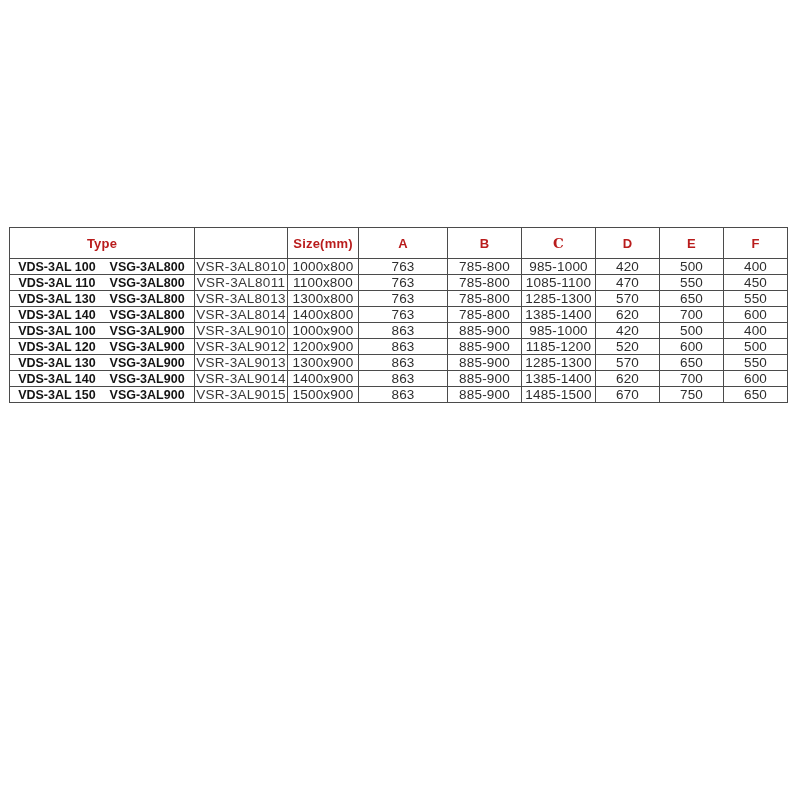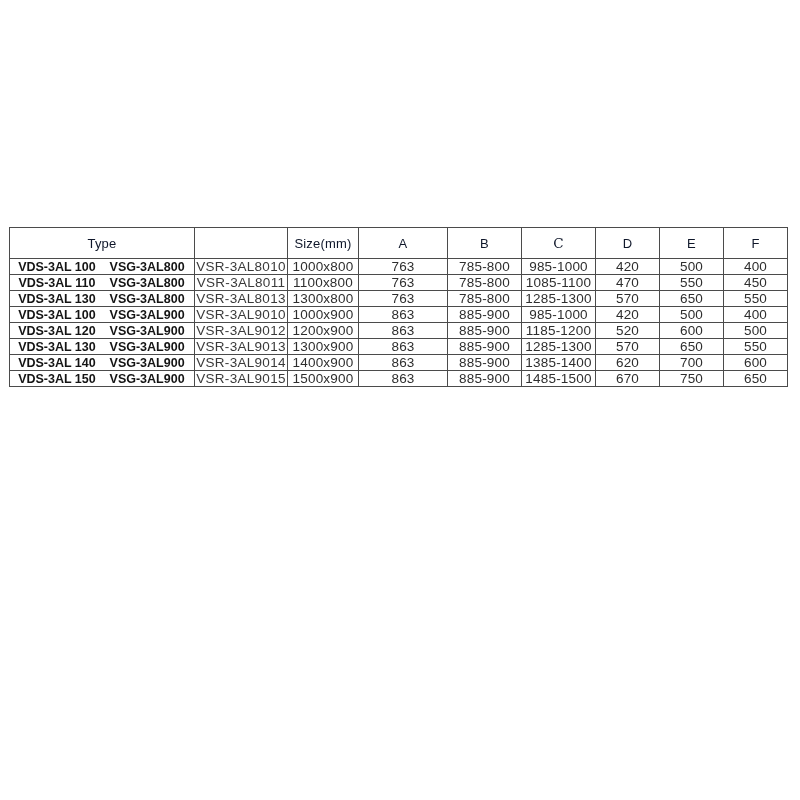--- a/index.html
+++ b/index.html
@@ -30,23 +30,23 @@
     border: 1px solid #4b4b4b;
     text-align: center;
     vertical-align: middle;
     padding: 0;
     overflow: hidden;
     white-space: nowrap;
   }
   table.spec thead tr { height: 31px; }
   table.spec tbody tr { height: 15px; }
   table.spec th {
-    font-weight: normal;
+    font-weight: bold;
     font-size: 13px;
-    color: #0f172a;
+    color: #b91c1c;
     letter-spacing: 0.2px;
   }
   
   table.spec thead th:nth-child(6) {
     font-family: "DejaVu Serif", serif;
     font-size: 13.5px;
   }
   td.c-type {
     font-weight: bold;
     font-size: 12.5px;
@@ -136,20 +136,33 @@
       <td class="c-code">VSR-3AL8013</td>
       <td class="c-num">1300x800</td>
       <td class="c-num">763</td>
       <td class="c-num">785-800</td>
       <td class="c-num">1285-1300</td>
       <td class="c-num">570</td>
       <td class="c-num">650</td>
       <td class="c-num">550</td>
     </tr>
 
+    <tr>
+      <td class="c-type">
+        <span class="half">VDS-3AL 140</span><span class="half">VSG-3AL800</span>
+      </td>
+      <td class="c-code">VSR-3AL8014</td>
+      <td class="c-num">1400x800</td>
+      <td class="c-num">763</td>
+      <td class="c-num">785-800</td>
+      <td class="c-num">1385-1400</td>
+      <td class="c-num">620</td>
+      <td class="c-num">700</td>
+      <td class="c-num">600</td>
+    </tr>
 
 
     <tr>
       <td class="c-type">
         <span class="half">VDS-3AL 100</span><span class="half">VSG-3AL900</span>
       </td>
       <td class="c-code">VSR-3AL9010</td>
       <td class="c-num">1000x900</td>
       <td class="c-num">863</td>
       <td class="c-num">885-900</td>

